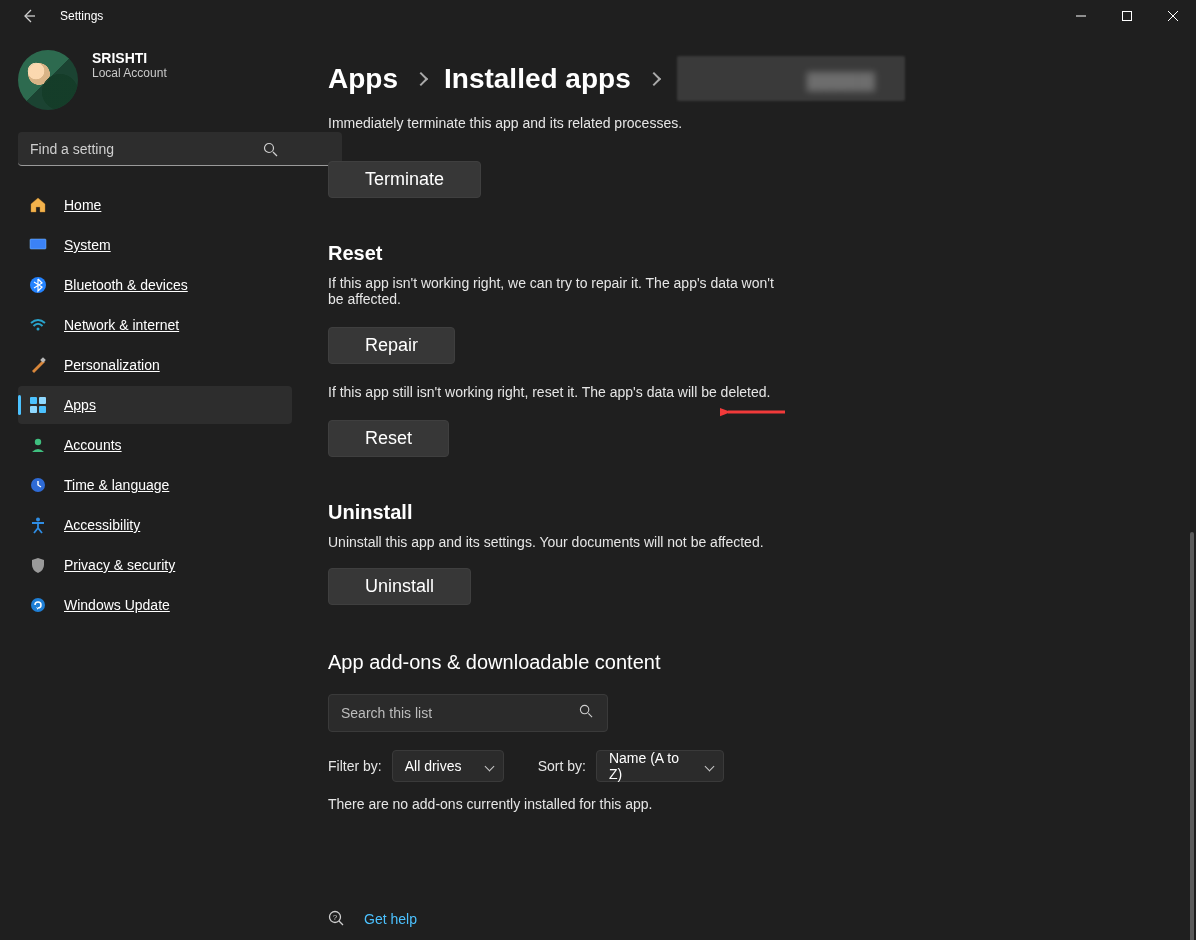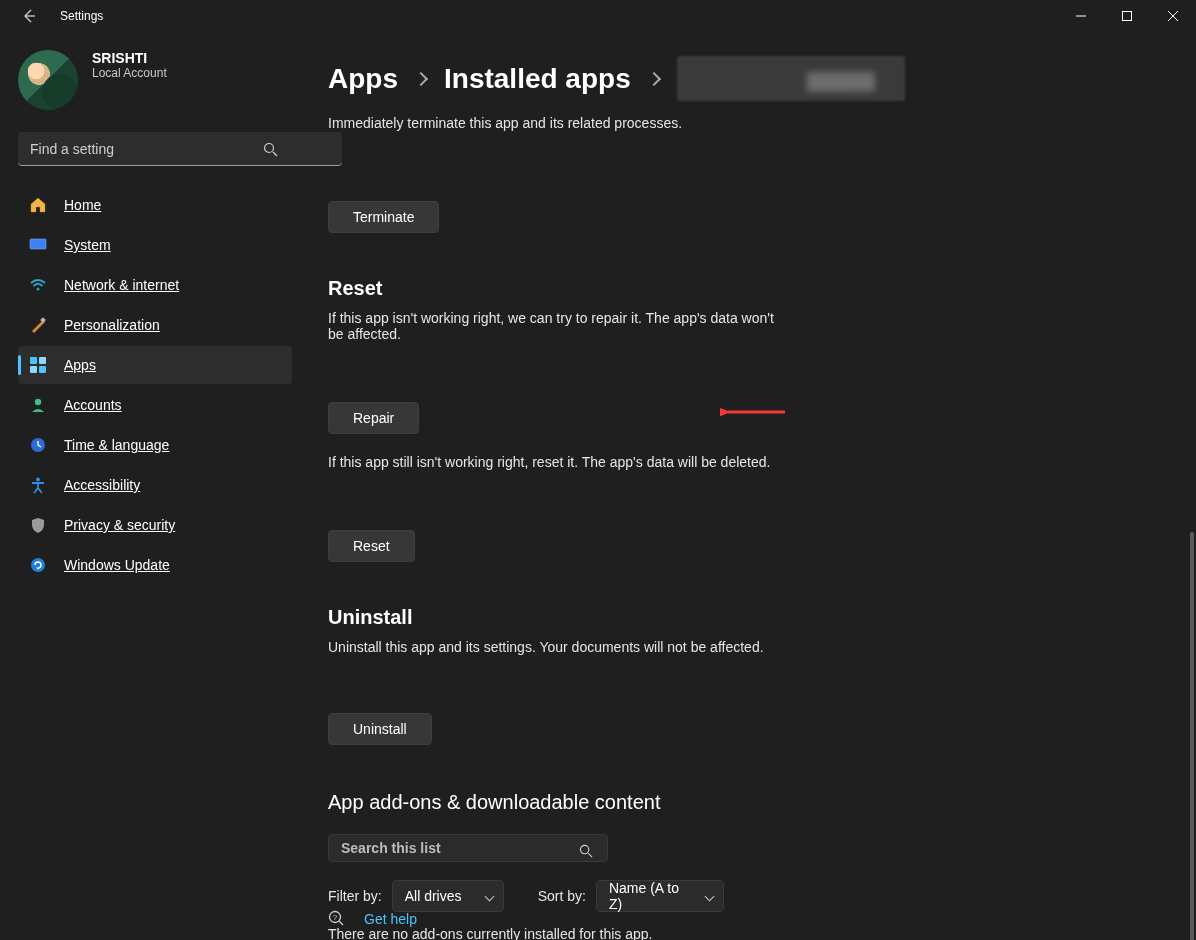--- a/index.html
+++ b/index.html
@@ -104,35 +104,34 @@
   }
   .bc-blur {
     width:228px; height:45px; background:#3a3a3a; border-radius:2px;
     filter: blur(1px);
     display:flex; align-items:center; justify-content:flex-end; padding-right:30px;
   }
   .bc-blur span{ color:#6d6d6d; filter:blur(3px); font-size:22px;}
   .desc { color:#e6e6e6; font-size:14px; margin-bottom:30px; max-width:500px; }
   .btn {
     background:#373737; border:1px solid #3f3f3f; color:#fff;
-    padding:7px 24px; border-radius:4px; font-size:14px;
+    padding:7px 36px; border-radius:4px; font-size:18px;
     display:inline-block;
-    margin-top:40px;
   }
   .section-h { font-size:20px; font-weight:600; margin-top:44px; margin-bottom:10px;}
   .section-h.first{ margin-top:44px;}
   .sub { color:#e6e6e6; font-size:14px; margin-bottom:20px; max-width:460px;}
   .sub2 { color:#e6e6e6; font-size:14px; margin:20px 0 20px 0; max-width:520px;}
   .addon-h { font-size:20px; font-weight:400; margin-top:46px; margin-bottom:20px;}
   .list-search {
     position:relative; width:280px; margin-bottom:18px;
   }
   .list-search input{
-    width:100%; height:28px; background:#2b2b2b; border:1px solid #3a3a3a;
-    border-radius:4px; color:#fff; padding:0 36px 0 12px; font-size:14px;font-weight:bold;
+    width:100%; height:38px; background:#2b2b2b; border:1px solid #3a3a3a;
+    border-radius:4px; color:#fff; padding:0 36px 0 12px; font-size:14px;
   }
   .list-search input::placeholder{ color:#bdbdbd; }
   .list-search .mag{
     position:absolute; right:8px; top:0; height:34px; width:28px;
     display:flex; align-items:center; justify-content:center; color:#cfcfcf;
   }
   .filter-row{
     display:flex; align-items:center; gap:10px; margin-bottom:14px;
     color:#e6e6e6; font-size:14px;
   }
@@ -227,20 +226,29 @@
         <span>Home</span>
       </div>
       <div class="nav-item">
         <span class="ico">
           <svg width="18" height="18" viewBox="0 0 18 18">
               <rect x="1" y="3" width="16" height="10" rx="1" fill="#3b82f6"></rect>
               <rect x="1" y="3" width="16" height="10" rx="1" fill="none" stroke="#7ab9ff" stroke-width="0.5"></rect>
             </svg>
         </span>
         <span>System</span>
+      </div>
+      <div class="nav-item">
+        <span class="ico">
+          <svg width="18" height="18" viewBox="0 0 18 18">
+              <circle cx="9" cy="9" r="8" fill="#2483ff"></circle>
+              <path d="M9 3 V15 L13 11 L5 6 M9 3 L13 7 L5 12" stroke="#fff" stroke-width="1.2" fill="none"></path>
+            </svg>
+        </span>
+        <span>Bluetooth &amp; devices</span>
       </div>
       <div class="nav-item">
         <span class="ico">
           <svg width="18" height="18" viewBox="0 0 18 18">
               <path d="M2 7 Q9 1 16 7" stroke="#29a3cc" stroke-width="2" fill="none"></path>
               <path d="M4.5 10 Q9 5.5 13.5 10" stroke="#29a3cc" stroke-width="2" fill="none"></path>
               <circle cx="9" cy="13" r="1.5" fill="#29a3cc"></circle>
             </svg>
         </span>
         <span>Network &amp; internet</span>

